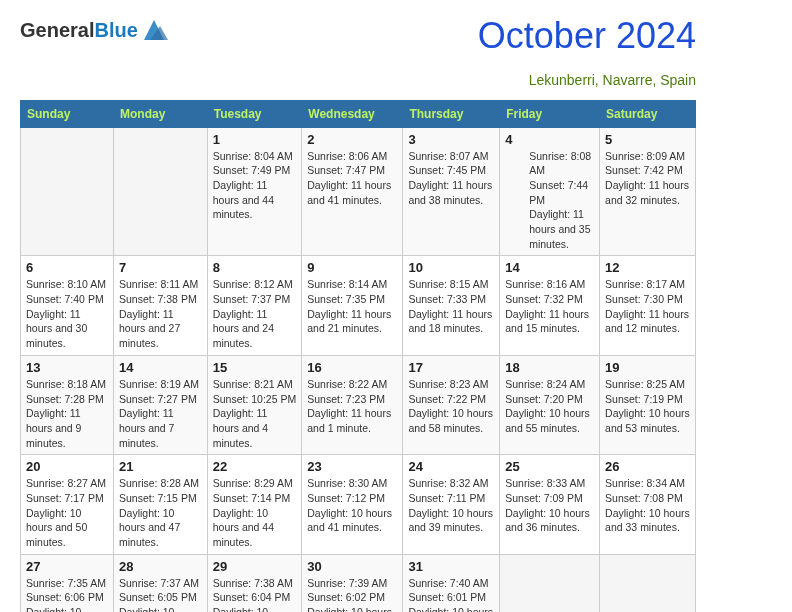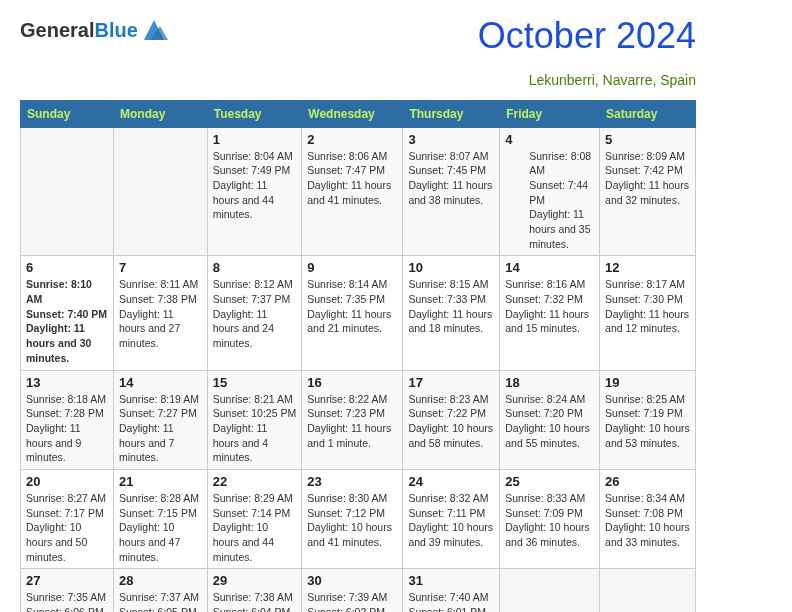--- a/index.html
+++ b/index.html
@@ -163,21 +163,21 @@
           <td>
             <span class="day-num">5</span>
             <div class="day-info" style="white-space: pre-line;">Sunrise: 8:09 AM
 Sunset: 7:42 PM
 Daylight: 11 hours and 32 minutes.</div>
           </td>
         </tr>
         <tr>
           <td>
             <span class="day-num">6</span>
-            <div class="day-info" style="white-space: pre-line; font-weight: bold;">Sunrise: 8:10 AM
+            <div class="day-info" style="white-space: pre-line;">Sunrise: 8:10 AM
 Sunset: 7:40 PM
 Daylight: 11 hours and 30 minutes.</div>
           </td>
           <td>
             <span class="day-num">7</span>
             <div class="day-info" style="white-space: pre-line;">Sunrise: 8:11 AM
 Sunset: 7:38 PM
 Daylight: 11 hours and 27 minutes.</div>
           </td>
           <td>

